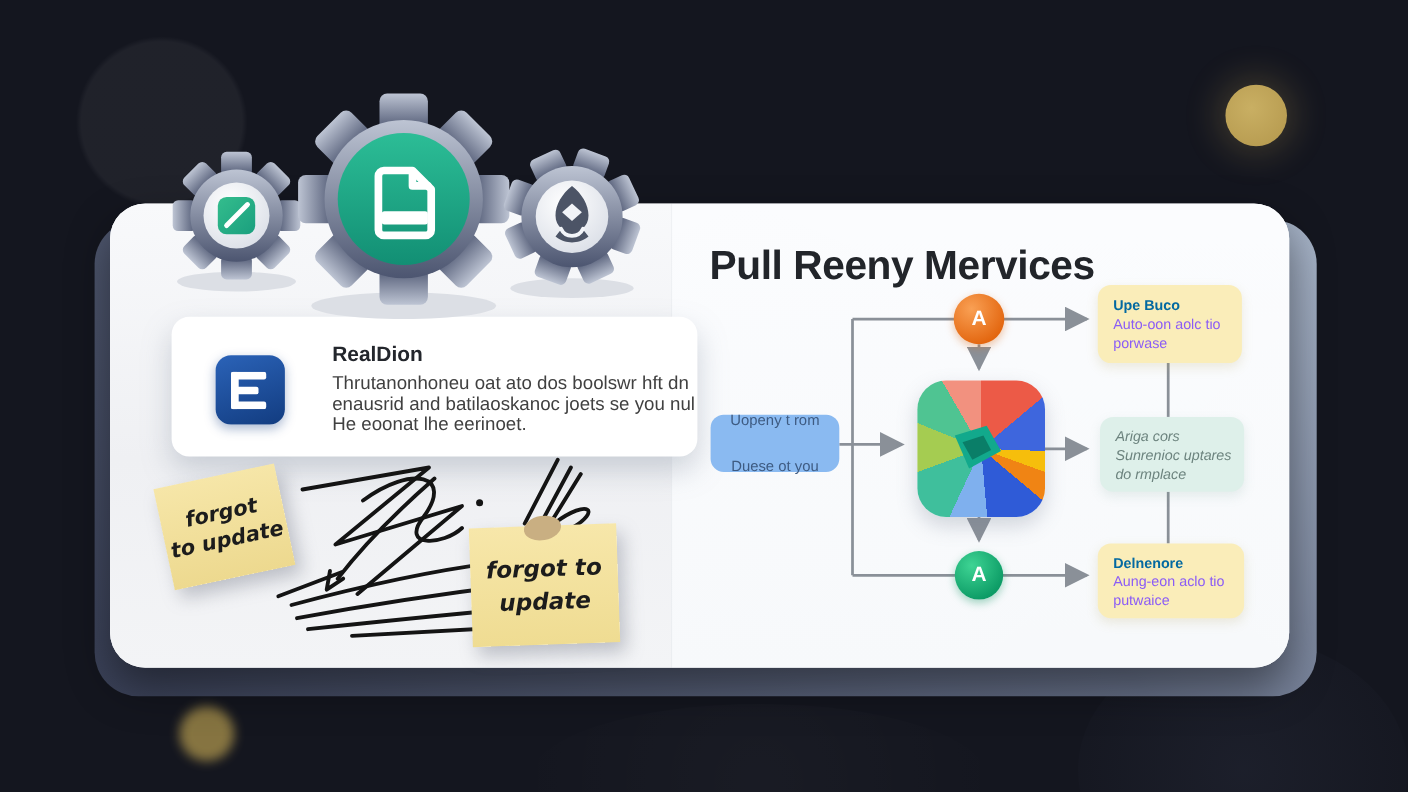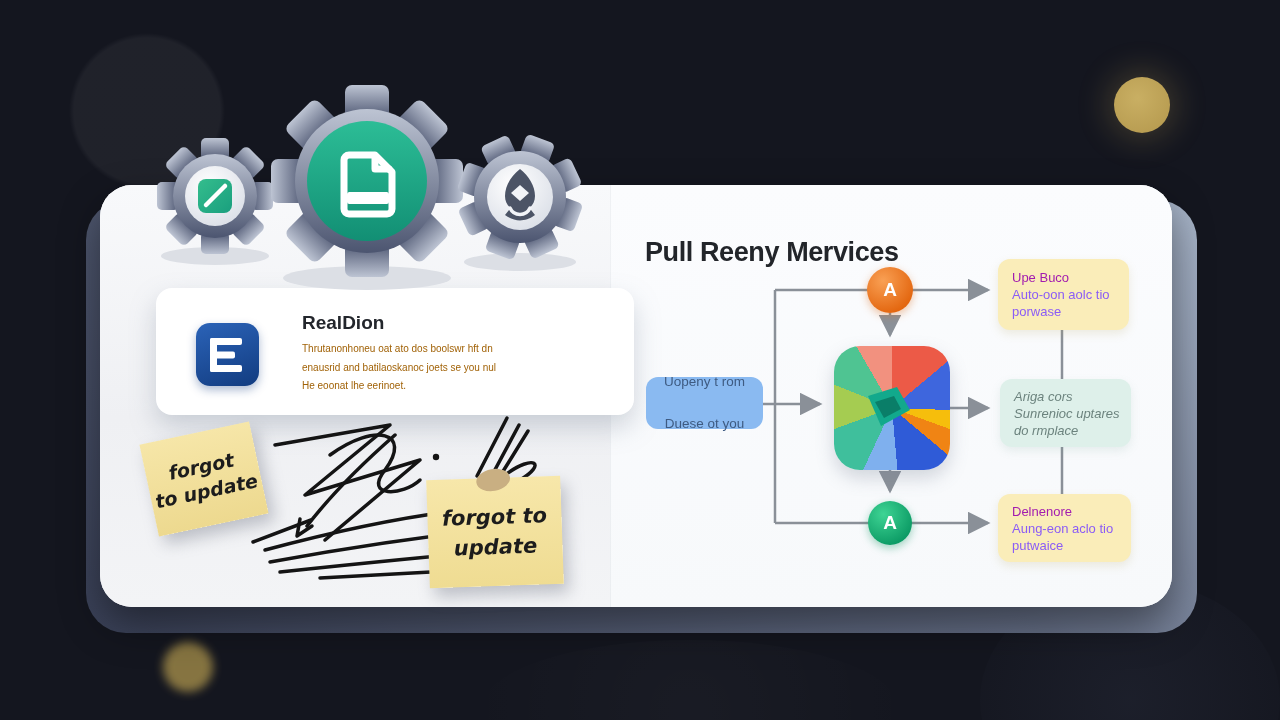--- a/index.html
+++ b/index.html
@@ -34,24 +34,24 @@
     border-left:1px solid rgba(28,36,54,0.05);}
 
   
   .realdion-card{left:56px;top:103px;width:478px;height:127px;border-radius:16px;
     background:#FFFFFF;box-shadow:0 12px 26px rgba(130,140,158,0.35);}
   .realdion-logo{left:40px;top:35px;width:63px;height:63px;border-radius:14px;
     background:linear-gradient(160deg,#2B63B8,#123C80);
     display:flex;align-items:center;justify-content:center;
     box-shadow:0 4px 10px rgba(20,60,130,0.35);}
   .realdion-title{left:146px;top:24px;font-size:19px;font-weight:700;color:#23262C;}
-  .realdion-body{left:146px;top:52px;font-size:10px;line-height:18.5px;color:#a16207;}
-
-  
-  .flow-title{left:545px;top:52px;font-size:27px;font-weight:700;color:#22252A;letter-spacing:-0.4px;}
+  .realdion-body{left:146px;top:52px;font-size:17px;line-height:18.5px;color:#404040;}
+
+  
+  .flow-title{left:545px;top:36px;font-size:37px;font-weight:700;color:#22252A;letter-spacing:-0.4px;}
   .flow-node{border-radius:50%;display:flex;align-items:center;justify-content:center;
     color:#fff;font-weight:700;font-size:19px;z-index:3;}
   .node-orange{left:767px;top:82px;width:46px;height:46px;
     background:radial-gradient(circle at 35% 30%,#F9A054,#E3660F 75%);
     box-shadow:0 3px 8px rgba(220,110,30,0.4);}
   .node-green{left:768px;top:316px;width:44px;height:44px;
     background:radial-gradient(circle at 35% 30%,#3ED494,#0C9B65 75%);
     box-shadow:0 3px 8px rgba(20,150,100,0.4);}
   .pinwheel{left:734px;top:161px;width:116px;height:124px;border-radius:26px;z-index:2;
     background:conic-gradient(from 0deg,
@@ -61,21 +61,21 @@
     box-shadow:0 8px 18px rgba(120,130,150,0.3);}
   .flow-box{border-radius:12px;z-index:2;}
   .input-box{left:546px;top:192px;width:117px;height:52px;background:#8ABAF1;
     display:flex;flex-direction:column;align-items:center;justify-content:center;
     font-size:13.5px;line-height:18px;color:#3E5B82;gap:24px;}
   .yellow-box{background:#FAEDB9;box-shadow:0 4px 10px rgba(180,160,90,0.18);}
   .mint-box{background:#DEF0EA;box-shadow:0 4px 10px rgba(120,160,150,0.15);font-style:italic;}
   .box-top{left:898px;top:74px;width:131px;height:71px;padding:10px 0 0 14px;box-sizing:border-box;}
   .box-mid{left:900px;top:194px;width:131px;height:68px;padding:9px 0 0 14px;box-sizing:border-box;}
   .box-bot{left:898px;top:309px;width:133px;height:68px;padding:9px 0 0 14px;box-sizing:border-box;}
-  .box-header{font-size:13px;font-weight:400;color:#a21caf;line-height:17px;}
+  .box-header{font-size:13px;font-weight:700;color:#0369a1;line-height:17px;}
   .box-line{font-size:13px;color:#8b5cf6;line-height:17px;}
   .mint-line{font-size:13px;color:#6C837E;line-height:17px;}
 
   
   .sticky{z-index:7;display:flex;flex-direction:column;align-items:center;justify-content:center;
     font-family:"DejaVu Sans",sans-serif;font-style:italic;font-weight:700;color:#1C1C1C;
     box-shadow:5px 9px 16px rgba(110,115,130,0.4);}
   .note-left{left:148px;top:432px;width:112px;height:94px;transform:rotate(-12deg);
     background:linear-gradient(180deg,#F6E6A8,#EDD98F);font-size:19px;line-height:25px;}
   .note-right{left:428px;top:478px;width:134px;height:108px;transform:rotate(-2deg);

